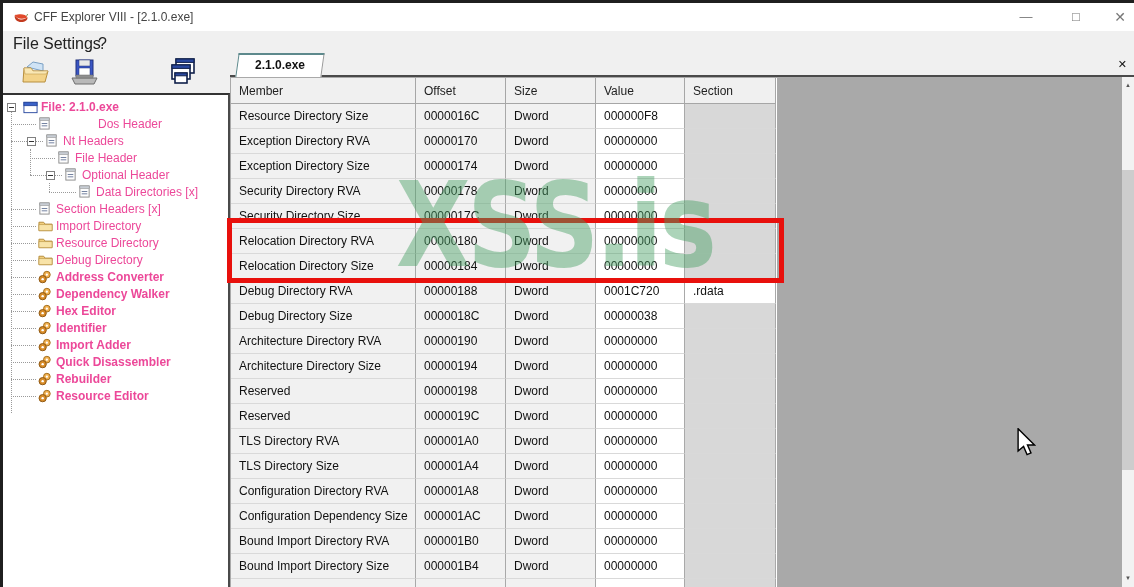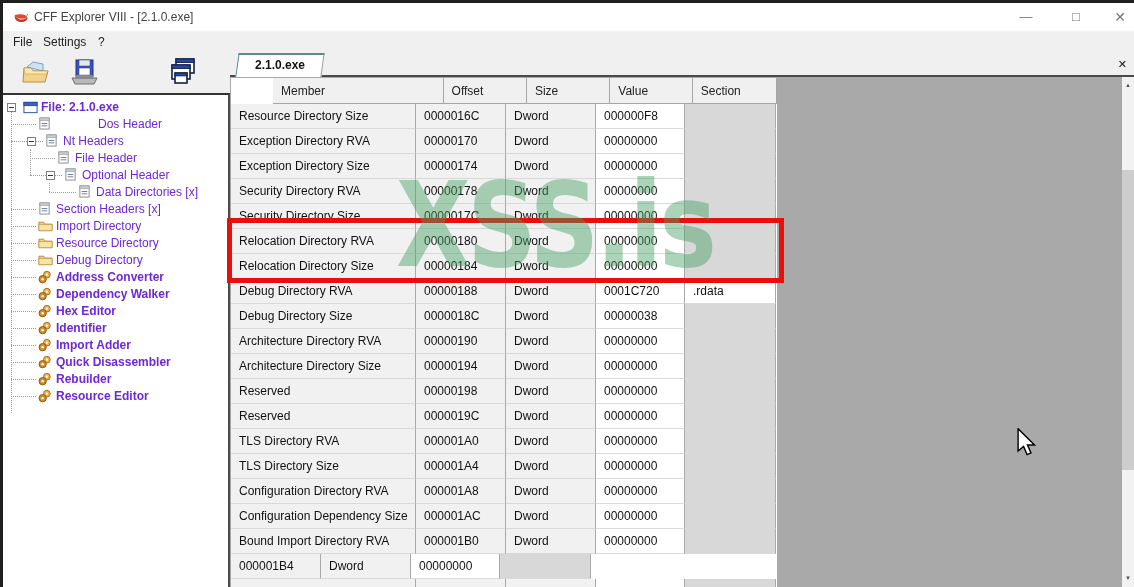--- a/index.html
+++ b/index.html
@@ -15,55 +15,55 @@
   .titlebar{position:absolute;left:3px;top:3px;width:1131px;height:28px;background:#ffffff;}
   .title-text{position:absolute;left:31px;top:7px;font-size:12px;color:#444;}
   .app-icon{position:absolute;left:9px;top:6px;width:18px;height:16px;}
   .winbtn{position:absolute;top:0px;width:40px;height:28px;text-align:center;line-height:28px;color:#777;font-size:13px;}
   .btn-min{left:1003px;}
   .btn-max{left:1053px;}
   .btn-close{left:1097px;font-size:14px;}
 
   
   .menubar{position:absolute;left:3px;top:31px;width:1131px;height:21px;background:#f0f0f0;}
-  .menu-item{position:absolute;top:3px;font-size:12px;color:#222;padding:1px 4px;}
+  .menu-item{position:absolute;top:3px;font-size:16px;color:#222;padding:1px 4px;}
 
   
   .toolbar{position:absolute;left:3px;top:52px;width:1131px;height:25px;background:#f0f0f0;}
   .tbtn{position:absolute;top:3px;width:34px;height:34px;}
 
   
   .tabstrip{position:absolute;left:230px;top:52px;width:904px;height:25px;background:#f0f0f0;border-bottom:2px solid #4a4a4a;box-sizing:border-box;z-index:5;}
   .tab{position:absolute;left:7px;top:1px;width:86px;height:24px;background:#fff;
        border-top:2px solid #5d898c;border-left:1px solid #5d898c;border-right:1px solid #9a9a9a;
        box-sizing:border-box;text-align:center;font-size:12px;font-weight:bold;color:#111;line-height:20px;
        transform:skewX(-8deg);}
   .tab span{display:inline-block;transform:skewX(8deg);}
   .tabstrip-close{position:absolute;right:7px;top:7px;font-size:11px;font-weight:bold;color:#111;line-height:11px;}
 
   
   .sidebar{position:absolute;left:3px;top:93px;width:227px;height:494px;background:#ffffff;
            border-top:2px solid #333;border-right:2px solid #4a4a4a;box-sizing:border-box;overflow:hidden;}
-  .tree-row{position:absolute;left:0;width:183px;height:17px;font-size:12px;color:#6d28d9;}
+  .tree-row{position:absolute;left:0;width:183px;height:17px;font-size:12px;color:#ec4899;}
   .tree-row .lbl{position:absolute;top:1px;white-space:nowrap;}
   .tree-row.bold .lbl{font-weight:bold;}
   .tree-icon{position:absolute;top:1px;width:15px;height:15px;}
   .expander{position:absolute;top:4px;width:9px;height:9px;background:#fff;border:1px solid #808080;box-sizing:border-box;}
   .expander::after{content:"";position:absolute;left:1px;top:3px;width:5px;height:1px;background:#333;}
   .tree-line{position:absolute;border-left:1px dotted #9a9a9a;width:0;}
   .tree-stub{position:absolute;border-top:1px dotted #9a9a9a;height:0;}
   .tree-sel{position:absolute;background:#cce8ff;border:1px solid #98ccf0;box-sizing:border-box;z-index:-1;}
 
   
   .content{position:absolute;left:230px;top:77px;width:904px;height:510px;background:#a9a9a9;overflow:hidden;}
 
   
   .grid{position:absolute;left:1px;top:1px;width:546px;background:#fff;}
   .grow{display:flex;height:25px;}
-  .grow.header{height:26px;margin-left:42px;}
+  .grow.header{height:26px;}
   .gcell{box-sizing:border-box;font-size:12px;color:#111;padding:5px 0 0 8px;
          border-right:1px solid #a9a9a9;border-bottom:1px solid #d9d9d9;overflow:hidden;white-space:nowrap;}
   .grow.header .gcell{background:#f0f0f0;border-right:1px solid #a6a6a6;border-bottom:1px solid #a6a6a6;color:#222;padding-top:6px;}
   .c0{width:185px;}.c1{width:90px;}.c2{width:90px;}.c3{width:89px;}.c4{width:91px;}
   .cell-gray{background:#f1f1f1;}
   .cell-white{background:#ffffff;}
   .cell-section{background:#d8d8d8;}
 
   
   .vscroll{position:absolute;right:0;top:0;width:12px;height:510px;background:#f2f2f2;}
@@ -442,20 +442,21 @@
         <div class="gcell c4 cell-section"></div>
       </div>
       <div class="grow">
         <div class="gcell c0 cell-gray">Bound Import Directory RVA</div>
         <div class="gcell c1 cell-gray">000001B0</div>
         <div class="gcell c2 cell-gray">Dword</div>
         <div class="gcell c3 cell-white">00000000</div>
         <div class="gcell c4 cell-section"></div>
       </div>
       <div class="grow">
+        <div class="gcell c0 cell-gray">Bound Import Directory Size</div>
         <div class="gcell c1 cell-gray">000001B4</div>
         <div class="gcell c2 cell-gray">Dword</div>
         <div class="gcell c3 cell-white">00000000</div>
         <div class="gcell c4 cell-section"></div>
       </div>
       <div class="grow" style="height: 9px;">
         <div class="gcell c0 cell-gray"></div>
         <div class="gcell c1 cell-gray"></div>
         <div class="gcell c2 cell-gray"></div>
         <div class="gcell c3 cell-white"></div>

